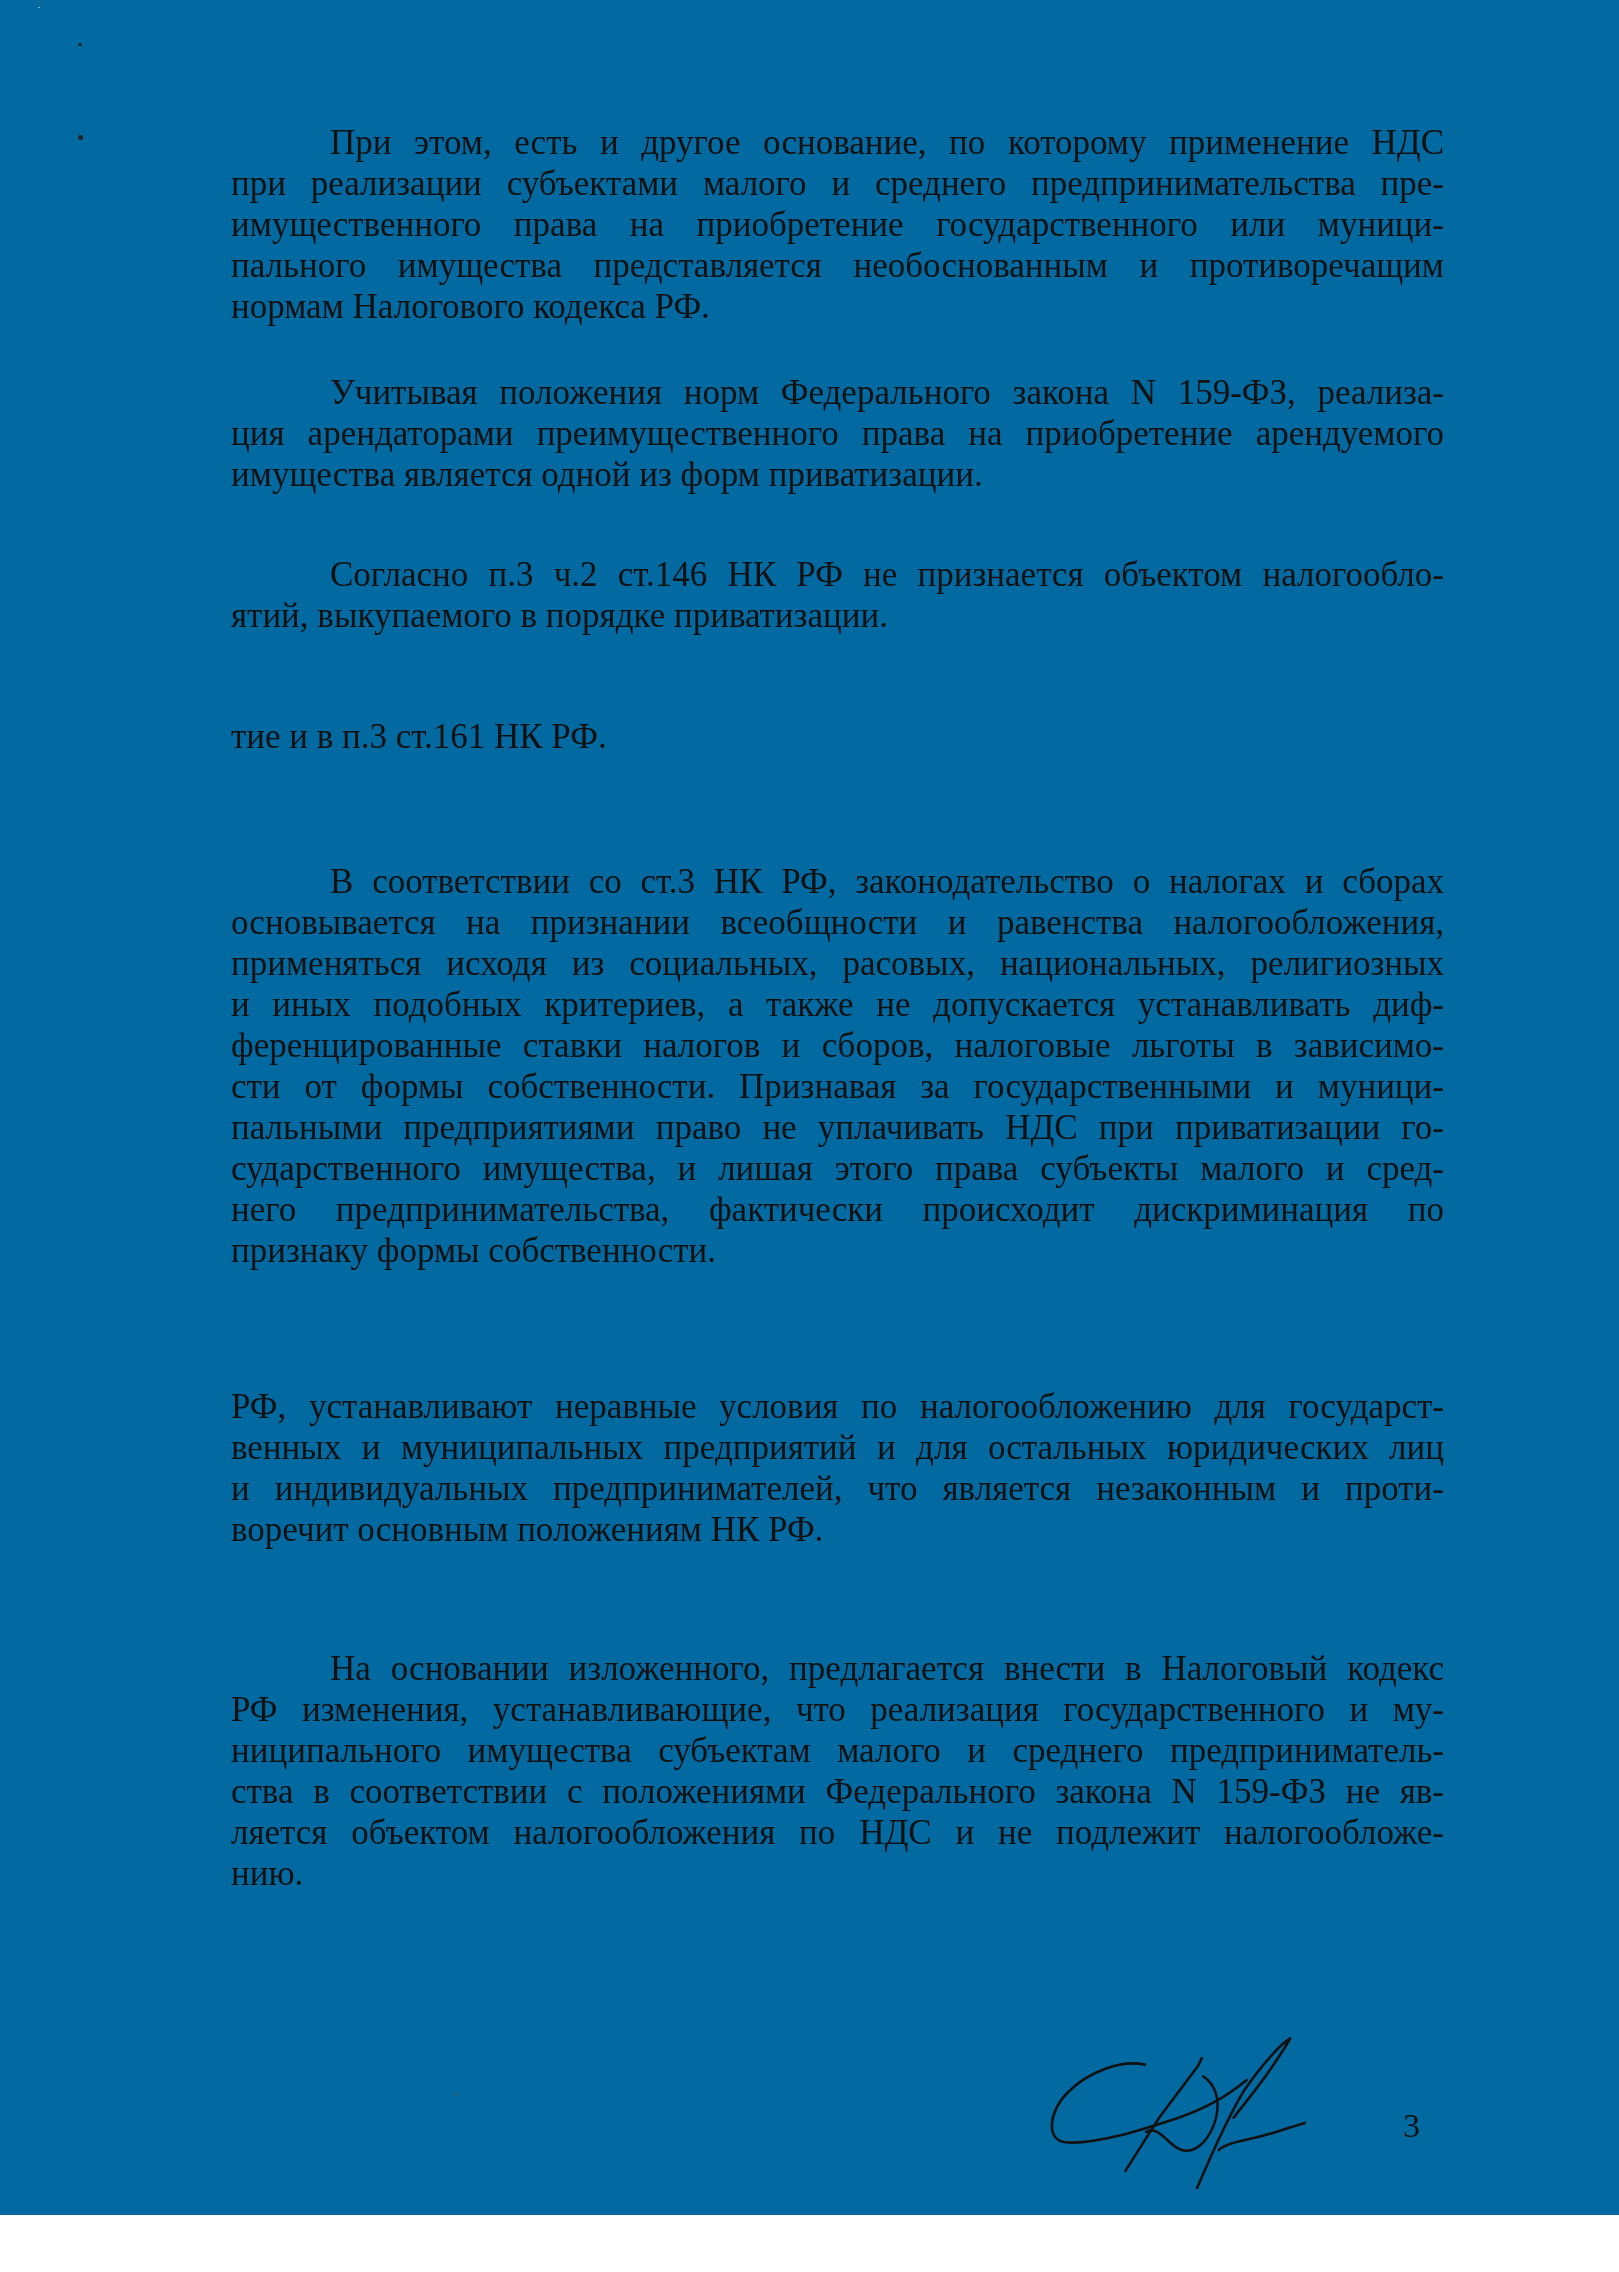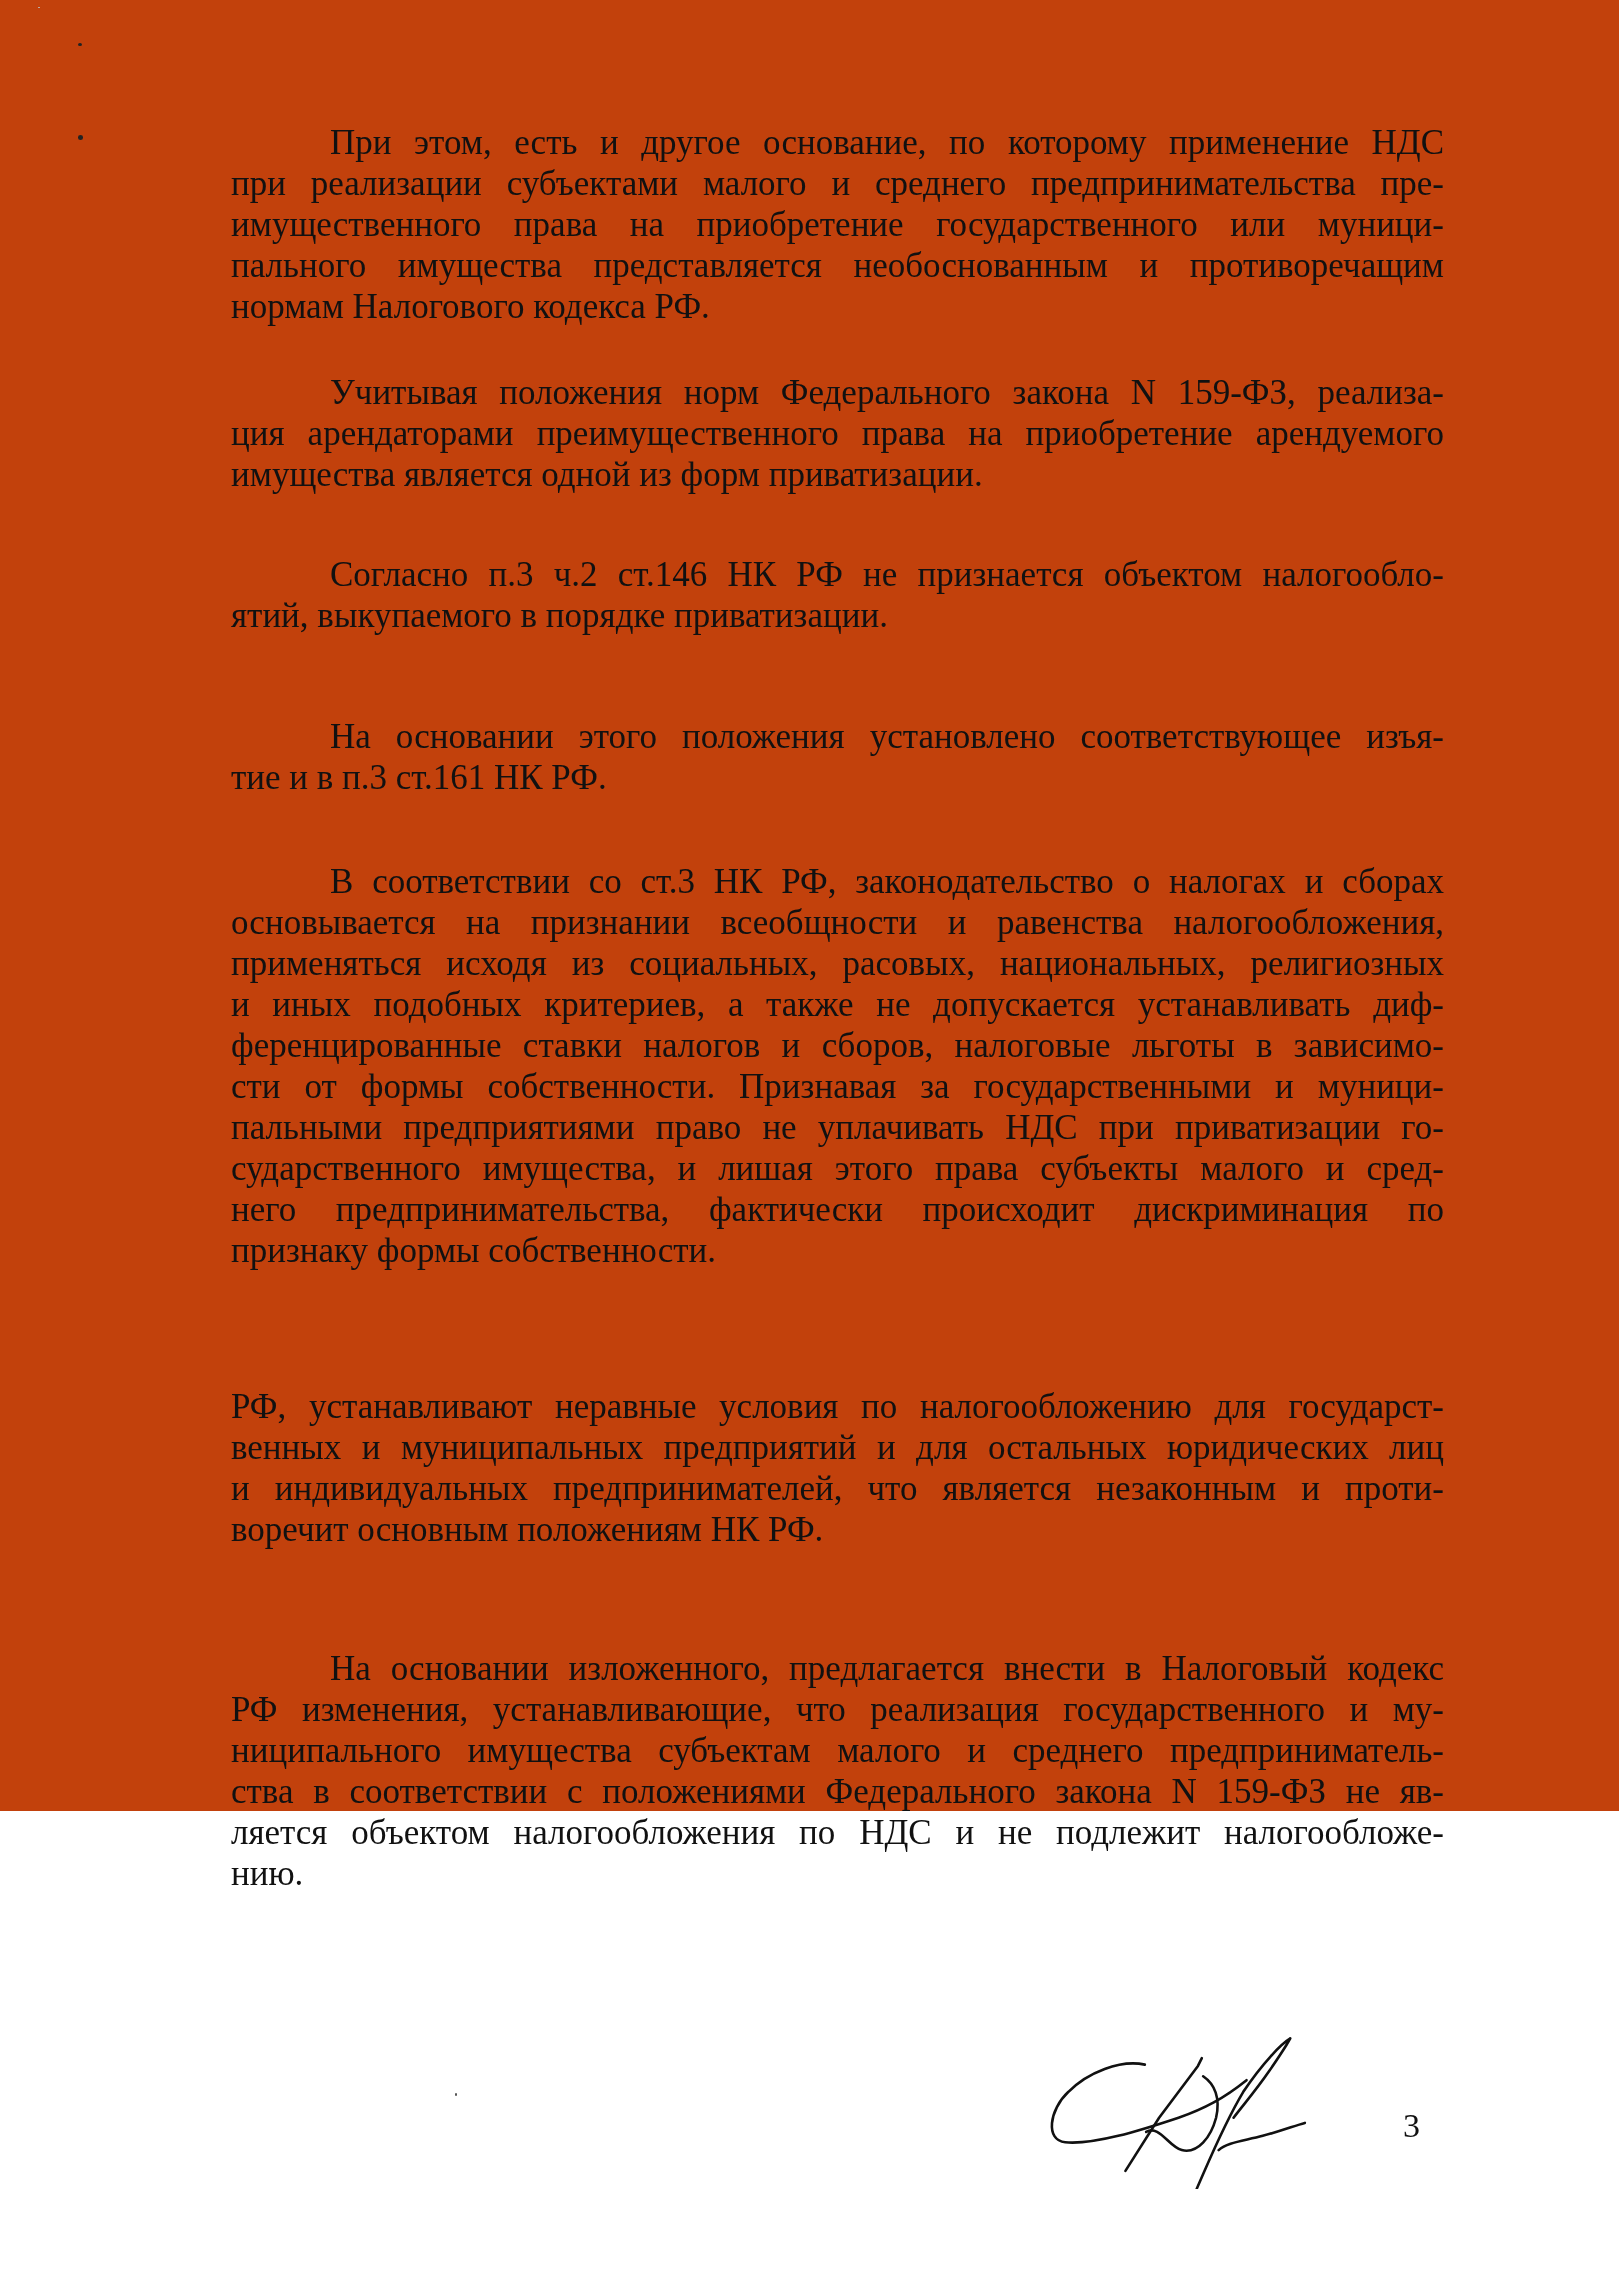--- a/index.html
+++ b/index.html
@@ -12,22 +12,22 @@
       height: 2273px;
       position: relative;
       overflow: hidden;
       color: #111111;
       font-family: "Liberation Serif", "DejaVu Serif", serif;
     }
     .page {
       position: absolute;
       left: 0; top: 0;
       width: 1619px;
-      height: 1811px;
-      background: #c2410c;
+      height: 2215px;
+      background: #0369a1;
     }
     .para {
       position: absolute;
       left: 231px;
       width: 1213px;
       font-size: 35px;
       line-height: 41px;
       margin: 0;
     }
     .line {
@@ -106,21 +106,20 @@
   <div class="para" id="p2">
       <span class="line first"><span class="line-inner">Учитывая положения норм Федерального закона N 159-ФЗ, реализа-</span></span>
       <span class="line"><span class="line-inner">ция арендаторами преимущественного права на приобретение арендуемого</span></span>
       <span class="line last"><span class="line-inner">имущества является одной из форм приватизации.</span></span>
     </div>
   <div class="para" id="p3">
       <span class="line first"><span class="line-inner">Согласно п.3 ч.2 ст.146 НК РФ не признается объектом налогообло-</span></span>
       <span class="line last"><span class="line-inner">ятий, выкупаемого в порядке приватизации.</span></span>
     </div>
   <div class="para" id="p4">
-      <span class="line first"><span class="line-inner">На основании этого положения установлено соответствующее изъя-</span></span>
       <span class="line last"><span class="line-inner">тие и в п.3 ст.161 НК РФ.</span></span>
     </div>
   <div class="para" id="p5">
       <span class="line first"><span class="line-inner">В соответствии со ст.3 НК РФ, законодательство о налогах и сборах</span></span>
       <span class="line"><span class="line-inner">основывается на признании всеобщности и равенства налогообложения,</span></span>
       <span class="line"><span class="line-inner">применяться исходя из социальных, расовых, национальных, религиозных</span></span>
       <span class="line"><span class="line-inner">и иных подобных критериев, а также не допускается устанавливать диф-</span></span>
       <span class="line"><span class="line-inner">ференцированные ставки налогов и сборов, налоговые льготы в зависимо-</span></span>
       <span class="line"><span class="line-inner">сти от формы собственности. Признавая за государственными и муници-</span></span>
       <span class="line"><span class="line-inner">пальными предприятиями право не уплачивать НДС при приватизации го-</span></span>

